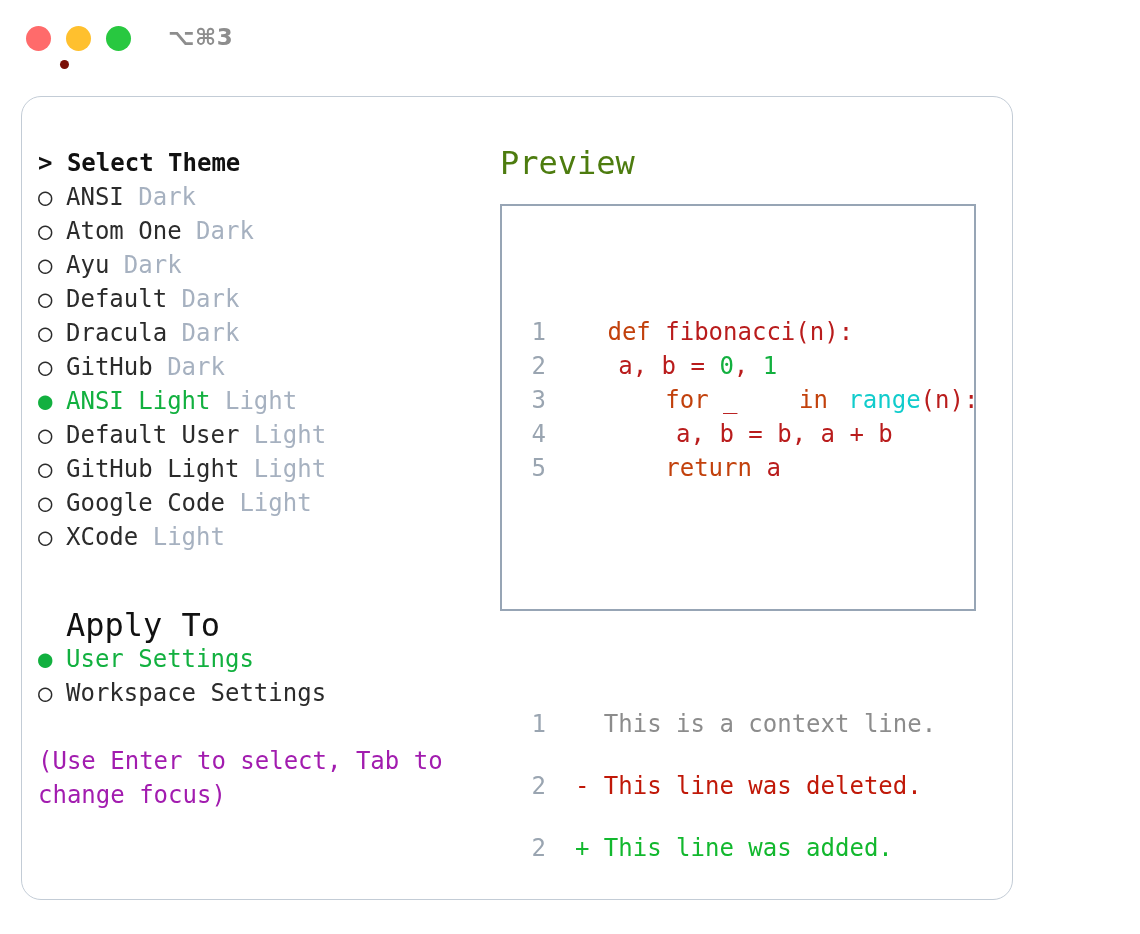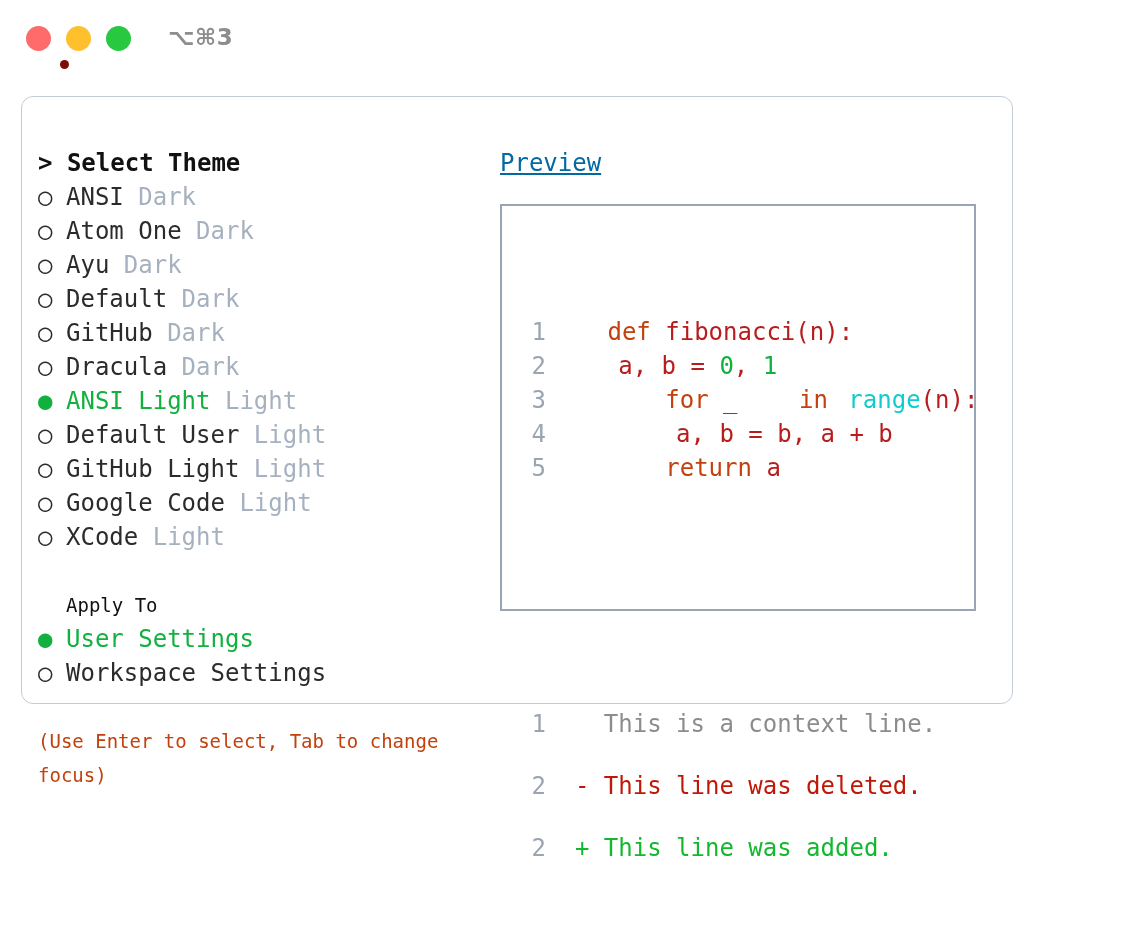--- a/index.html
+++ b/index.html
@@ -52,23 +52,23 @@
     font-weight: bold;
     letter-spacing: 0.5px;
     color: #8d8d8d;
     white-space: pre;
   }
 
   
   #panel {
     position: absolute;
     left: 21px; top: 96px;
-    width: 992px; height: 608px;
+    width: 992px; height: 804px;
     border: 1.5px solid #c3ccd6;
-    border-radius: 12px;
+    border-radius: 20px;
     box-sizing: border-box;
     background: #ffffff;
   }
 
   
   #left-col {
     position: absolute;
     left: 16px; top: 49px;
     width: 450px;
   }
@@ -101,42 +101,42 @@
   }
   .row.selected .marker { color: #12b03f; }
   .row.selected .label  { color: #12b03f; margin-top: 22px; }
   .label { color: #2b2b2b; text-align: right; }
   .tag   { color: #a6b1c0; }
 
   .spacer-sm { height: 34px; }
 
   #apply-to-heading {
     padding-left: 28px;
-    font-size: 19px;
+    font-size: 32px;
     line-height: 34px;
     height: 34px;
     color: #111111;
     white-space: pre;
+    margin-top: 20px;
   }
 
   #hint {
     margin-top: 34px;
-    font-size: 19px;
-    line-height: 34px;
-    color: #c2410c;
+    font-size: 24px;
+    line-height: 34px;
+    color: #a21caf;
     width: 410px;
   }
 
   
   #preview-heading {
-    font-size: 24px;
-    color: #0369a1;
-    line-height: 34px;
-    white-space: pre;
-    text-decoration: underline;
+    font-size: 32px;
+    color: #4d7c0f;
+    line-height: 34px;
+    white-space: pre;
   }
   #preview-box {
     margin-top: 24px;
     width: 476px;
     height: 407px;
     border: 2px solid #97a5b5;
     box-sizing: border-box;
     background: #ffffff;
     position: relative;
   }
@@ -182,22 +182,22 @@
 
   <div id="panel">
 
     <div id="left-col">
       <div class="heading" id="select-theme-heading">&gt; Select Theme</div>
       <div id="theme-list">
           <div class="row"><span class="marker">○</span><span class="label">ANSI</span><span> </span><span class="tag">Dark</span></div>
           <div class="row"><span class="marker">○</span><span class="label">Atom One</span><span> </span><span class="tag">Dark</span></div>
           <div class="row"><span class="marker">○</span><span class="label">Ayu</span><span> </span><span class="tag">Dark</span></div>
           <div class="row"><span class="marker">○</span><span class="label">Default</span><span> </span><span class="tag">Dark</span></div>
+          <div class="row"><span class="marker">○</span><span class="label">Dracula</span><span> </span><span class="tag">Dark</span></div>
           <div class="row"><span class="marker">○</span><span class="label">GitHub</span><span> </span><span class="tag">Dark</span></div>
-          <div class="row"><span class="marker">○</span><span class="label">Dracula</span><span> </span><span class="tag">Dark</span></div>
           <div class="row selected"><span class="marker">●</span><span class="label">ANSI Light</span><span> </span><span class="tag">Light</span></div>
           <div class="row"><span class="marker">○</span><span class="label">Default User</span><span> </span><span class="tag">Light</span></div>
           <div class="row"><span class="marker">○</span><span class="label">GitHub Light</span><span> </span><span class="tag">Light</span></div>
           <div class="row"><span class="marker">○</span><span class="label">Google Code</span><span> </span><span class="tag">Light</span></div>
           <div class="row"><span class="marker">○</span><span class="label">XCode</span><span> </span><span class="tag">Light</span></div>
         </div>
 
       <div class="spacer-sm"></div>
 
       <div id="apply-to-heading">Apply To</div>

